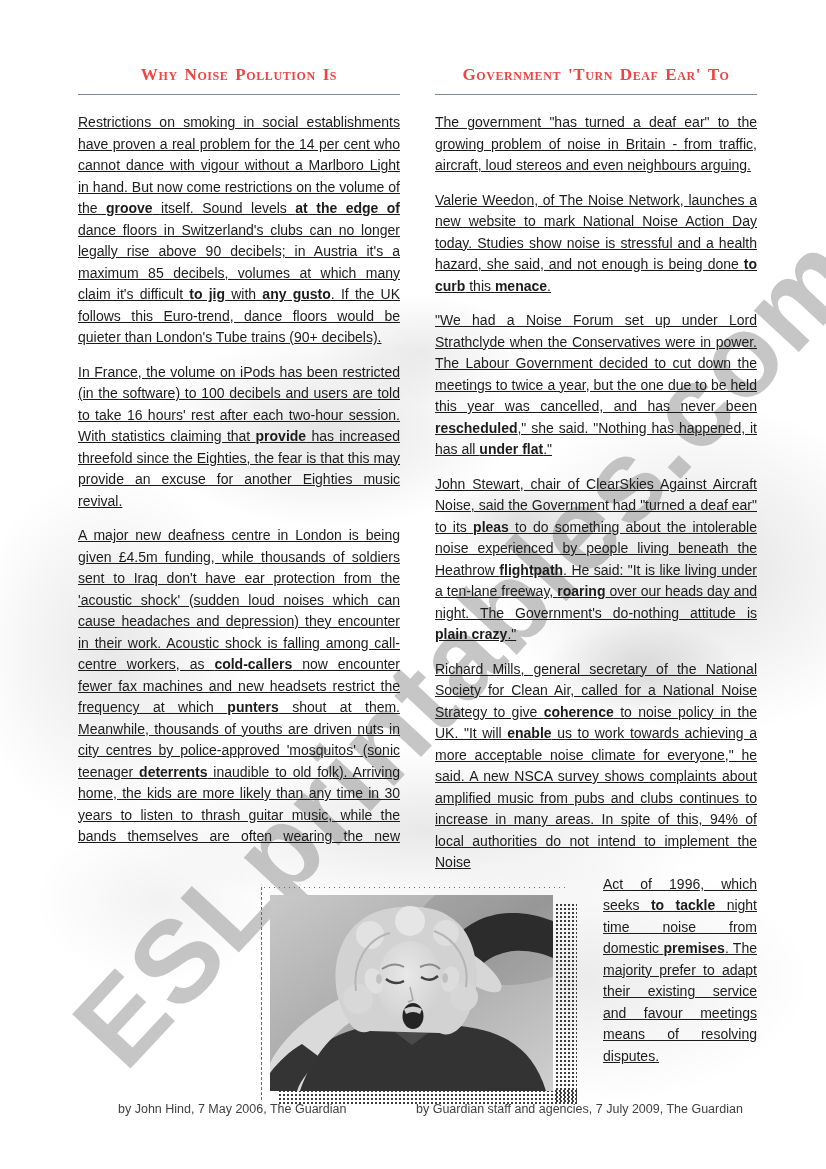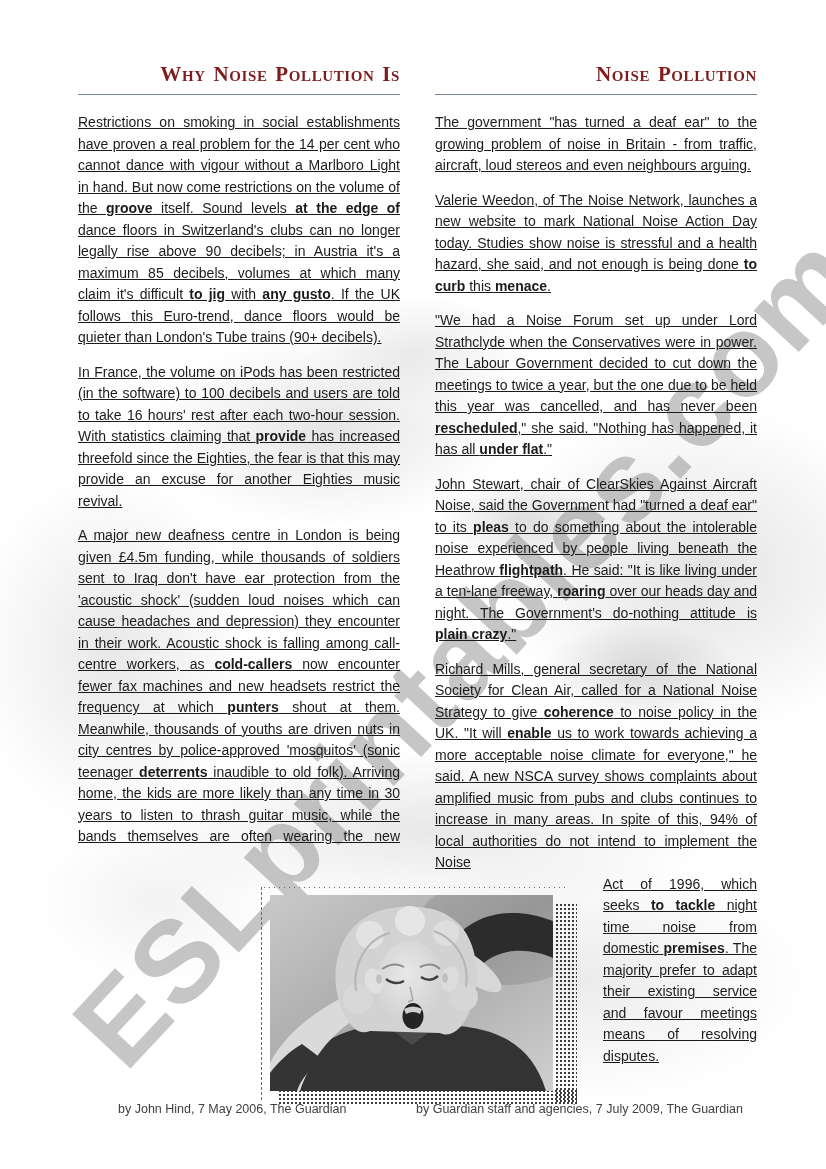--- a/index.html
+++ b/index.html
@@ -28,25 +28,25 @@
     position:absolute;left:96px;top:980px;z-index:1;
     transform:rotate(-47deg);transform-origin:0 50%;
     font-size:116px;font-weight:bold;letter-spacing:2px;
     color:#8f8f8f;opacity:.5;white-space:nowrap;
   }
   
   .col{position:absolute;top:63px;width:322px;z-index:2;}
   .col-left{left:78px;}
   .col-right{left:435px;}
   .title{
-    text-align:right;
+    text-align:center;
     font-family:"Liberation Serif", serif;
     font-weight:bold;font-variant:small-caps;
-    font-size:21px;line-height:23px;letter-spacing:.6px;word-spacing:2px;
-    color:#7f1d1d;
+    font-size:17px;line-height:23px;letter-spacing:.6px;word-spacing:2px;
+    color:#ef4444;
   }
   .rule{border:0;border-top:1px solid #7b8794;margin:8px 0 0 0;height:0;}
   .body-text{margin-top:17px;font-size:14px;line-height:21.5px;}
   .para{margin:0 0 13px 0;text-align:justify;text-decoration:underline;}
   .pa{display:block;text-align:justify;text-align-last:justify;}
   .pb{display:block;text-align:justify;}
   .spacer-r{float:right;width:140px;height:120px;}
   .spacer-l{float:left;width:168px;height:205px;}
   b{font-weight:bold;}
   
@@ -93,21 +93,21 @@
     <p class="para"><span><span>Restrictions on smoking in social establishments have proven a real problem for the 14 per cent who cannot dance with vigour without a Marlboro Light in hand. But now come restrictions on the volume of the </span><b>groove</b><span> itself. Sound levels </span><b>at the edge of</b><span> dance floors in Switzerland's clubs can no longer legally rise above 90 decibels; in Austria it's a maximum 85 decibels, volumes at which many claim it's difficult </span><b>to jig</b><span> with </span><b>any gusto</b><span>. If the UK follows this Euro-trend, dance floors would be quieter than London's Tube trains (90+ decibels).</span></span></p>
     <p class="para"><span><span>In France, the volume on iPods has been restricted (in the software) to 100 decibels and users are told to take 16 hours' rest after each two-hour session. With statistics claiming that </span><b>provide</b><span> has increased threefold since the Eighties, the fear is that this may provide an excuse for another Eighties music revival.</span></span></p>
     <div class="para">
       <span class="pa"><span>A major new deafness centre in London is being given £4.5m funding, while thousands of soldiers sent to Iraq don't have ear protection from the 'acoustic shock' (sudden loud noises which can cause headaches and depression) they encounter in their work. Acoustic shock is falling among call-centre workers, as </span><b>cold-callers</b><span> now encounter fewer fax machines and new headsets restrict the frequency at which </span><b>punters</b><span> shout at them. Meanwhile, thousands of youths are driven nuts in city centres by police-approved 'mosquitos' (sonic teenager </span><b>deterrents</b><span> inaudible to old folk). Arriving home, the kids are more likely than any time in 30 years to listen to thrash guitar music, while the bands themselves are often wearing the new</span></span>
     </div>
   </div>
 </div>
 
 <div class="col col-right">
   <div class="title">
-    <div>Noise Pollution</div>
+    <div>Government 'Turn Deaf Ear' To</div>
   </div>
   <hr class="rule">
   <div class="body-text">
     <p class="para"><span><span>The government "has turned a deaf ear" to the growing problem of noise in Britain - from traffic, aircraft, loud stereos and even neighbours arguing.</span></span></p>
     <p class="para"><span><span>Valerie Weedon, of The Noise Network, launches a new website to mark National Noise Action Day today. Studies show noise is stressful and a health hazard, she said, and not enough is being done </span><b>to curb</b><span> this </span><b>menace</b><span>.</span></span></p>
     <p class="para"><span><span>"We had a Noise Forum set up under Lord Strathclyde when the Conservatives were in power. The Labour Government decided to cut down the meetings to twice a year, but the one due to be held this year was cancelled, and has never been </span><b>rescheduled</b><span>," she said. "Nothing has happened, it has all </span><b>under flat</b><span>."</span></span></p>
     <p class="para"><span><span>John Stewart, chair of ClearSkies Against Aircraft Noise, said the Government had "turned a deaf ear" to its </span><b>pleas</b><span> to do something about the intolerable noise experienced by people living beneath the Heathrow </span><b>flightpath</b><span>. He said: "It is like living under a ten-lane freeway, </span><b>roaring</b><span> over our heads day and night. The Government's do-nothing attitude is </span><b>plain crazy</b><span>."</span></span></p>
     <div class="para">
       <span class="pa"><span>Richard Mills, general secretary of the National Society for Clean Air, called for a National Noise Strategy to give </span><b>coherence</b><span> to noise policy in the UK. "It will </span><b>enable</b><span> us to work towards achieving a more acceptable noise climate for everyone," he said. A new NSCA survey shows complaints about amplified music from pubs and clubs continues to increase in many areas. In spite of this, 94% of local authorities do not intend to implement the Noise</span></span>
       <span class="pb"><span class="spacer-l"></span><span><span>Act of 1996, which seeks </span><b>to tackle</b><span> night time noise from domestic </span><b>premises</b><span>. The majority prefer to adapt their existing service and favour meetings means of resolving disputes.</span></span></span>

